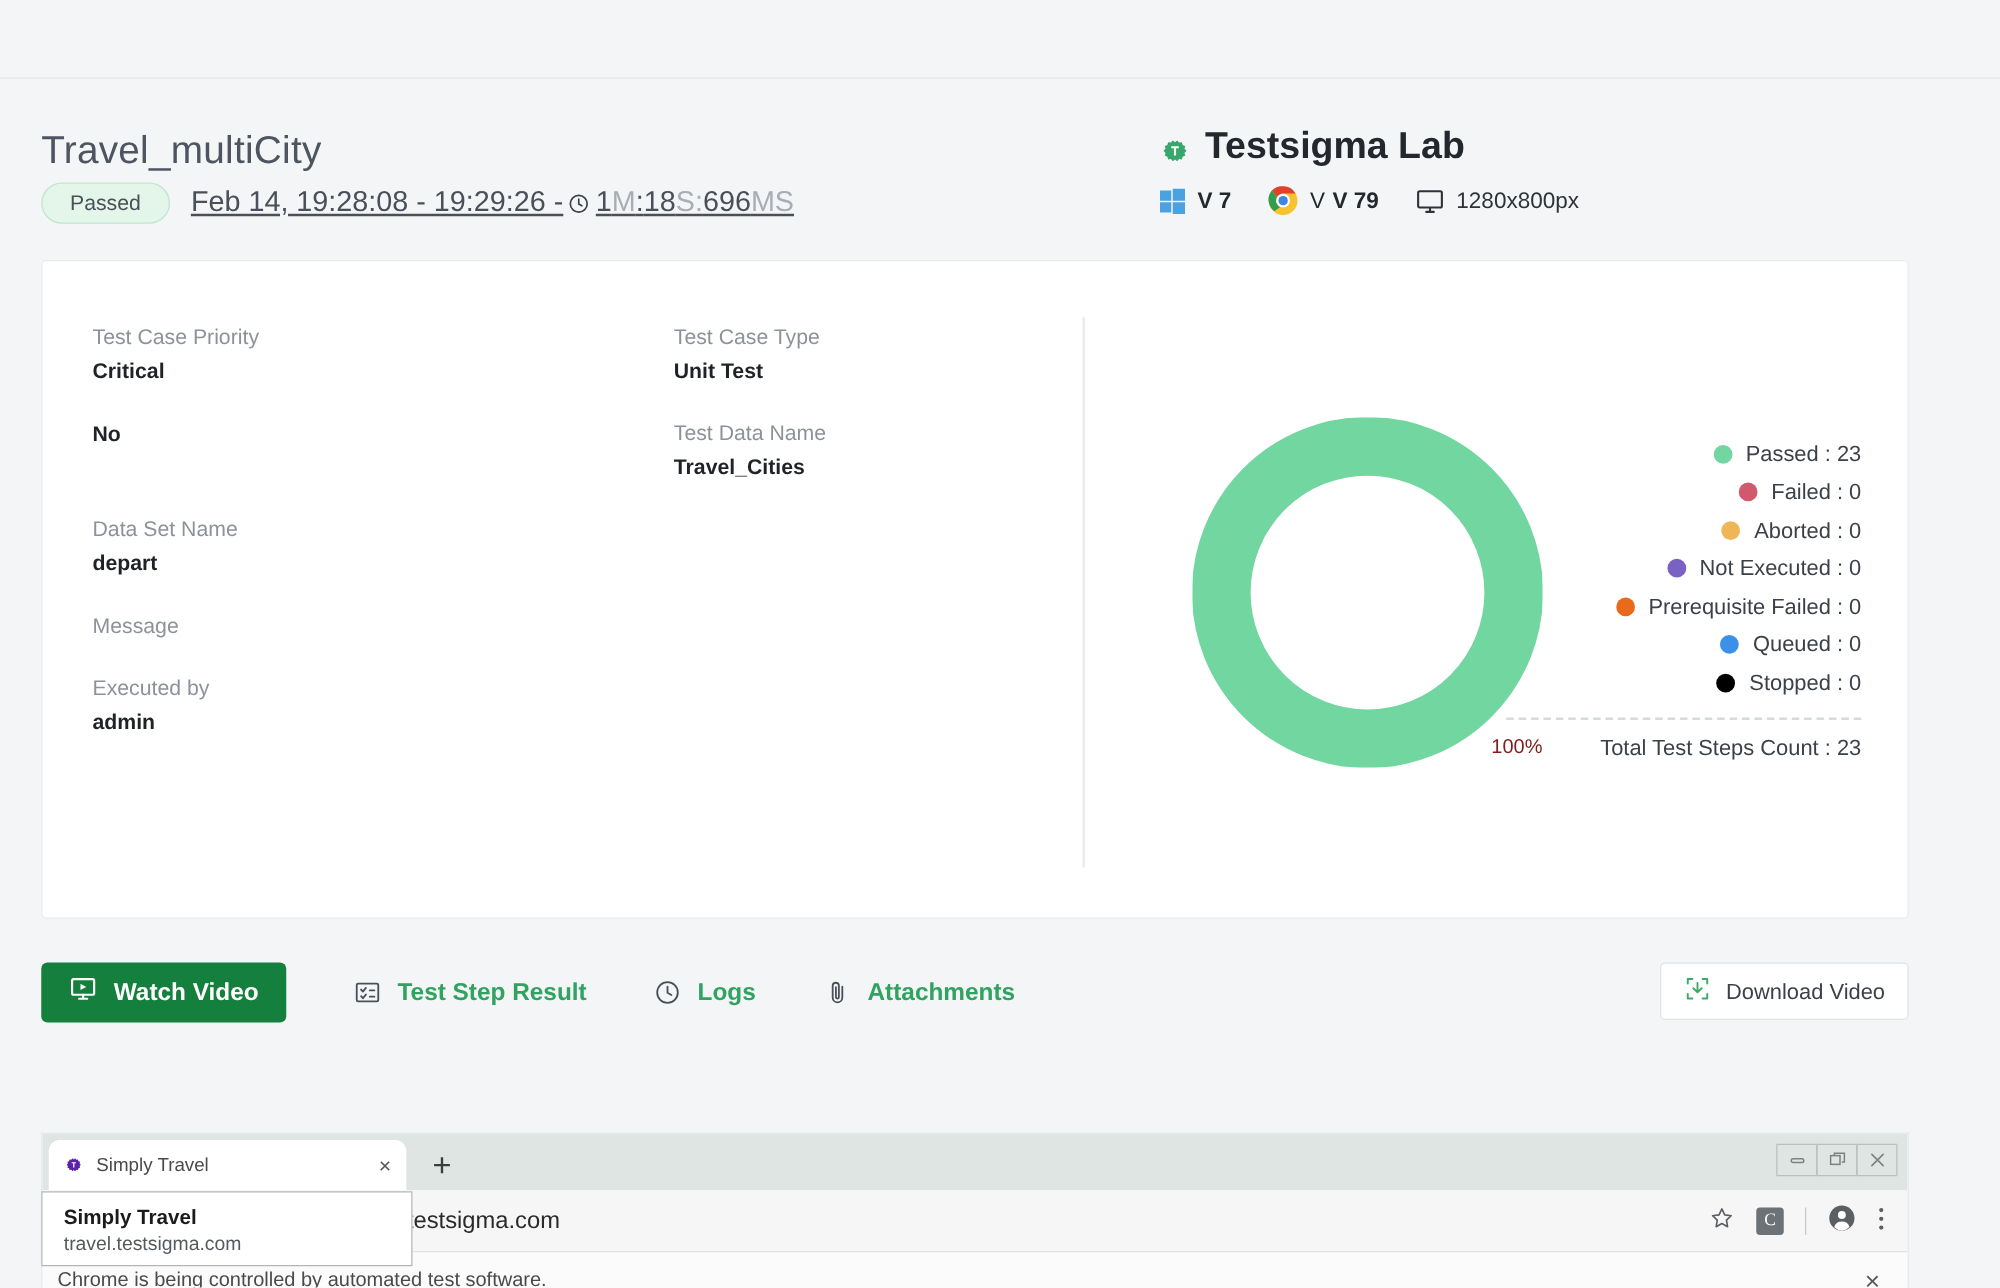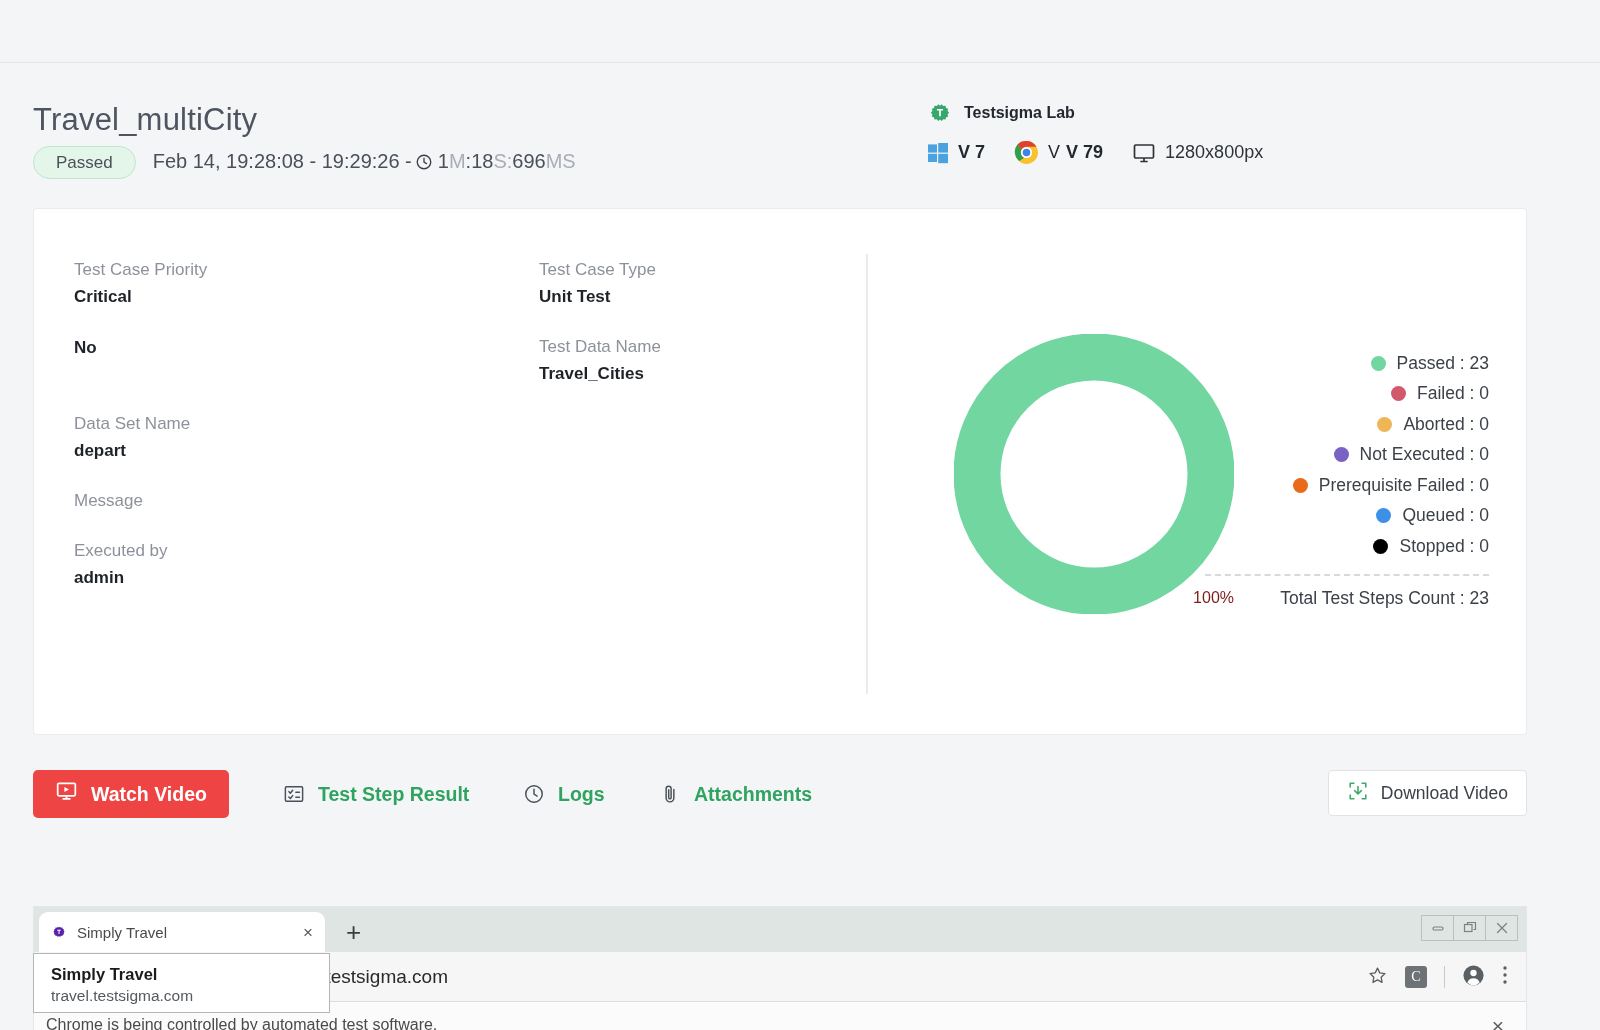--- a/index.html
+++ b/index.html
@@ -19,26 +19,26 @@
     position: absolute; left: 33px; top: 24px;
     font-size: 31px; color: #4e5560; font-weight: 400; letter-spacing: .2px;
   }
   .meta-row { position: absolute; left: 33px; top: 68px; display: flex; align-items: center; }
   .pill {
     display: inline-flex; align-items: center; justify-content: center;
     height: 33px; padding: 0 22px;
     border: 1px solid #bfe6cd; border-radius: 17px;
     background: #e4f5ea; color: #4a5059; font-size: 17px;
   }
-  .meta-text { margin-left: 17px; font-size: 20px; color: #4a5059; white-space: nowrap; }
+  .meta-text { margin-left: 17px; font-size: 23px; color: #4a5059; white-space: nowrap; text-decoration: underline; }
   .meta-text .dim { color: #a9aeb6; }
   .clock-ico { display: inline-block; vertical-align: -3px; margin: 0 5px 0 3px; }
 
   .lab { position: absolute; left: 927px; top: 22px; }
-  .lab-name { display: flex; align-items: center; font-size: 16px; font-weight: bold; color: #23272e; }
+  .lab-name { display: flex; align-items: flex-end; font-size: 30px; font-weight: bold; color: #23272e; }
   .lab-name .gear { margin-right: 11px; display: flex; }
   .env-row { display: flex; align-items: center; margin-top: 14px; }
   .env-item { display: flex; align-items: center; margin-right: 29px; font-size: 18px; color: #23272e; }
   .env-item .gl { margin-right: 9px; display: flex; align-items: center; }
   .env-item b { font-weight: bold; }
   .env-item .vlabel { font-weight: 400; margin-right: 6px; }
   .res { font-size: 18px; color: #2f3338; }
 
   
   .card {
@@ -73,21 +73,21 @@
     margin-top: 12px; margin-left: 46px;
     border-top: 2px dashed #d6d9dd; height: 0;
   }
   .legend-total { margin-top: 12px; font-size: 17.5px; color: #3c4149; text-align: right; }
 
   
   .actions { position: absolute; left: 33px; top: 722px; width: 1494px; height: 48px; }
   .btn-primary {
     position: absolute; left: 0; top: 0; height: 48px; padding: 0 22px;
     display: flex; align-items: center; gap: 13px;
-    background: #ef4444; border-radius: 5px; color: #fff;
+    background: #15803d; border-radius: 5px; color: #fff;
     font-size: 19.5px; font-weight: bold; cursor: pointer; border: none;
   }
   .link-btn {
     position: absolute; top: 0; height: 48px;
     display: flex; align-items: center; gap: 13px;
     color: #2fa35f; font-size: 19.5px; font-weight: bold; cursor: pointer;
     background: none; border: none;
   }
   .link-btn .ico { color: #4a5059; display: flex; align-items: center; }
   .btn-outline {

